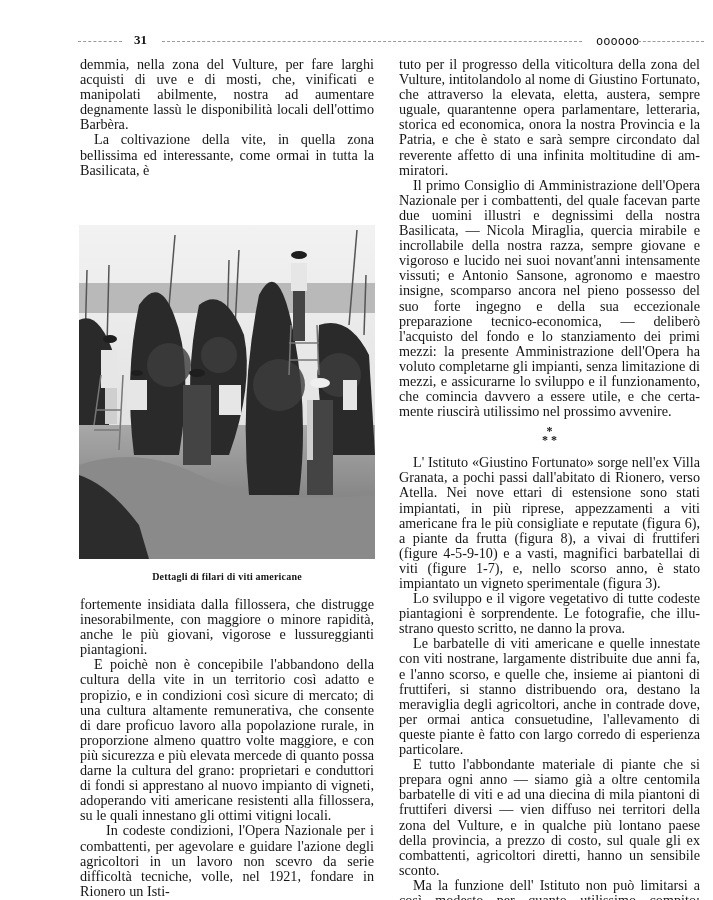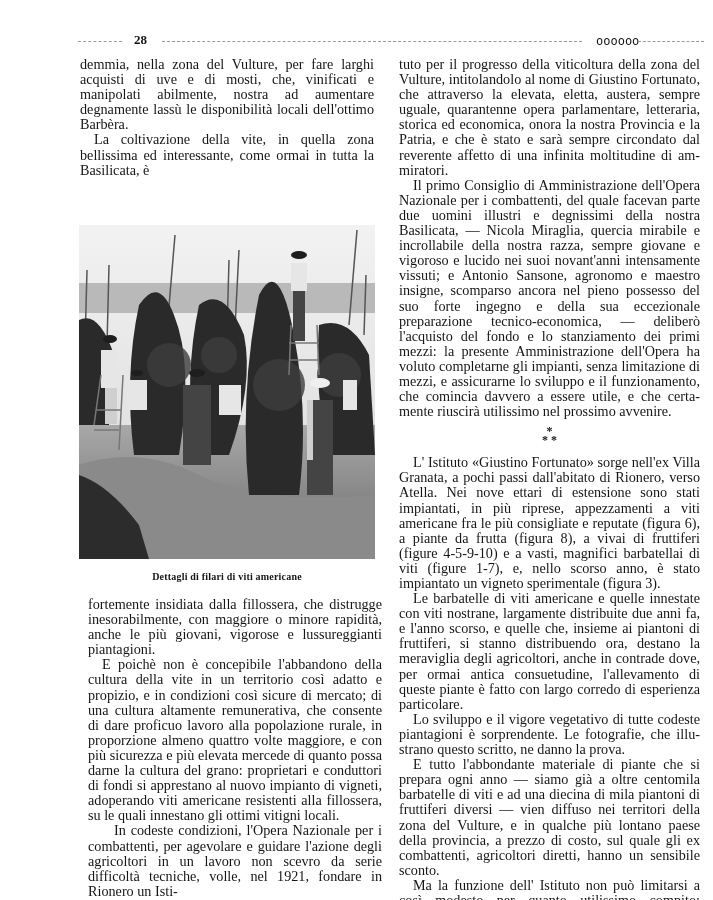--- a/index.html
+++ b/index.html
@@ -6,34 +6,34 @@
   body { width: 713px; height: 900px; position: relative; overflow: hidden;
          font-family: "Liberation Serif", "DejaVu Serif", serif; color: #151515; }
   .header { position: absolute; top: 34px; left: 78px; width: 628px; height: 14px; }
   .rule { position: absolute; top: 7px; height: 0; border-top: 1px dashed #9a9a9a; }
   .pageno { position: absolute; left: 56px; top: -2px; font-size: 13px; font-weight: bold; }
   .ornament { position: absolute; left: 518px; top: 0px; font-size: 12px; letter-spacing: 0px; font-family: "DejaVu Sans Mono", monospace; }
   .col { position: absolute; font-size: 14.2px; line-height: 15.1px; text-align: justify; }
   .col p { margin: 0; text-indent: 14px; hyphens: manual; }
   .col p.noindent { text-indent: 0; }
   #left-top { left: 80px; top: 57px; width: 294px; }
-  #left-bottom { left: 80px; top: 597px; width: 294px; margin-left: 8px; }
+  #left-bottom { left: 80px; top: 597px; width: 294px; }
   #right { left: 399px; top: 57px; width: 301px; }
   .figure { position: absolute; left: 79px; top: 225px; width: 296px; height: 334px;
             background: #8d8d8d; overflow: hidden; }
   .caption { position: absolute; left: 80px; top: 571px; width: 294px; text-align: center;
              font-size: 10px; font-weight: bold; letter-spacing: 0.2px; }
   .stars { text-align: center; font-size: 12px; line-height: 9px; margin: 8px 0 10px 0; font-weight: bold; }
 </style>
 </head>
 <body>
 
 <div class="header">
   <div class="rule" style="left:0;width:44px;"></div>
-  <span class="pageno">28</span>
+  <span class="pageno">31</span>
   <div class="rule" style="left:84px;width:420px;"></div>
   <span class="ornament">oooooo</span>
   <div class="rule" style="left:560px;width:66px;"></div>
 </div>
 
 <div class="col" id="left-top">
   <p class="noindent">demmia, nella zona del Vulture, per fare larghi acqui­sti di uve e di mosti, che, vinificati e manipolati abil­mente, nostra ad aumentare degnamente lassù le di­sponibilità locali dell'ottimo Barbèra.</p>
   <p>La coltivazione della vite, in quella zona bellissima ed interessante, come ormai in tutta la Basilicata, è</p>
 </div>
 
@@ -122,17 +122,17 @@
   <p class="noindent">fortemente insidiata dalla fillossera, che distrugge inesorabilmente, con maggiore o minore rapidità, anche le più giovani, vigorose e lussureggianti pian­tagioni.</p>
   <p>E poichè non è concepibile l'abbandono della cul­tura della vite in un territorio così adatto e propizio, e in condizioni così sicure di mercato; di una cultura altamente remunerativa, che consente di dare pro­ficuo lavoro alla popolazione rurale, in proporzione almeno quattro volte maggiore, e con più sicurezza e più elevata mercede di quanto possa darne la cultura del grano: proprietari e conduttori di fondi si ap­prestano al nuovo impianto di vigneti, adoperando viti americane resistenti alla fillossera, su le quali inne­stano gli ottimi vitigni locali.</p>
   <p style="text-indent:26px">In codeste condizioni, l'Opera Nazionale per i combattenti, per agevolare e guidare l'azione degli agricoltori in un lavoro non scevro da serie difficoltà tecniche, volle, nel 1921, fondare in Rionero un Isti-</p>
 </div>
 
 <div class="col" id="right">
   <p class="noindent">tuto per il progresso della viticoltura della zona del Vulture, intitolandolo al nome di Giustino Fortu­nato, che attraverso la elevata, eletta, austera, sempre uguale, quarantenne opera parlamentare, letteraria, storica ed economica, onora la nostra Provincia e la Patria, e che è stato e sarà sempre circondato dal reverente affetto di una infinita moltitudine di am­miratori.</p>
   <p>Il primo Consiglio di Amministrazione dell'Opera Nazionale per i combattenti, del quale facevan parte due uomini illustri e degnissimi della nostra Basilicata, — Nicola Miraglia, quercia mirabile e incrollabile della nostra razza, sempre giovane e vigoroso e lucido nei suoi novant'anni intensamente vissuti; e Antonio Sansone, agronomo e maestro insigne, scomparso an­cora nel pieno possesso del suo forte ingegno e della sua eccezionale preparazione tecnico-economica, — de­liberò l'acquisto del fondo e lo stanziamento dei primi mezzi: la presente Amministrazione dell'Opera ha voluto completarne gli impianti, senza limitazione di mezzi, e assicurarne lo sviluppo e il funzionamento, che comincia davvero a essere utile, e che certa­mente riuscirà utilissimo nel prossimo avvenire.</p>
   <div class="stars">*<br>* *</div>
   <p>L' Istituto «Giustino Fortunato» sorge nell'ex Villa Granata, a pochi passi dall'abitato di Rionero, verso Atella. Nei nove ettari di estensione sono stati impian­tati, in più riprese, appezzamenti a viti americane fra le più consigliate e reputate (figura 6), a piante da frutta (figura 8), a vivai di fruttiferi (figure 4-5-9-10) e a vasti, magnifici barbatellai di viti (figure 1-7), e, nello scorso anno, è stato impiantato un vigneto sperimentale (figura 3).</p>
+  <p>Lo sviluppo e il vigore vegetativo di tutte codeste piantagioni è sorprendente. Le fotografie, che illu­strano questo scritto, ne danno la prova.</p>
   <p>Le barbatelle di viti americane e quelle innestate con viti nostrane, largamente distribuite due anni fa, e l'anno scorso, e quelle che, insieme ai piantoni di fruttiferi, si stanno distribuendo ora, destano la mera­viglia degli agricoltori, anche in contrade dove, per ormai antica consuetudine, l'allevamento di queste piante è fatto con largo corredo di esperienza parti­colare.</p>
-  <p>Lo sviluppo e il vigore vegetativo di tutte codeste piantagioni è sorprendente. Le fotografie, che illu­strano questo scritto, ne danno la prova.</p>
   <p>E tutto l'abbondante materiale di piante che si prepara ogni anno — siamo già a oltre centomila barbatelle di viti e ad una diecina di mila piantoni di fruttiferi diversi — vien diffuso nei territori della zona del Vulture, e in qualche più lontano paese della pro­vincia, a prezzo di costo, sul quale gli ex combattenti, agricoltori diretti, hanno un sensibile sconto.</p>
   <p>Ma la funzione dell' Istituto non può limitarsi a così modesto per quanto utilissimo compito; un'azione ben più ampia e profonda deve essere intrapresa, non appena si completerà la costituzione di esso Istituto; azione di studio, di ricerche e di indagini sperimentali sulla viticultura e frutticoltura della regione, e risolu­zione di importanti problemi biologici relativi a co­deste due simpatiche e utili branche dell'agricoltura vulturina, in maniera da potere realmente guidare gli</p>
 </div>
 
 </body></html>

